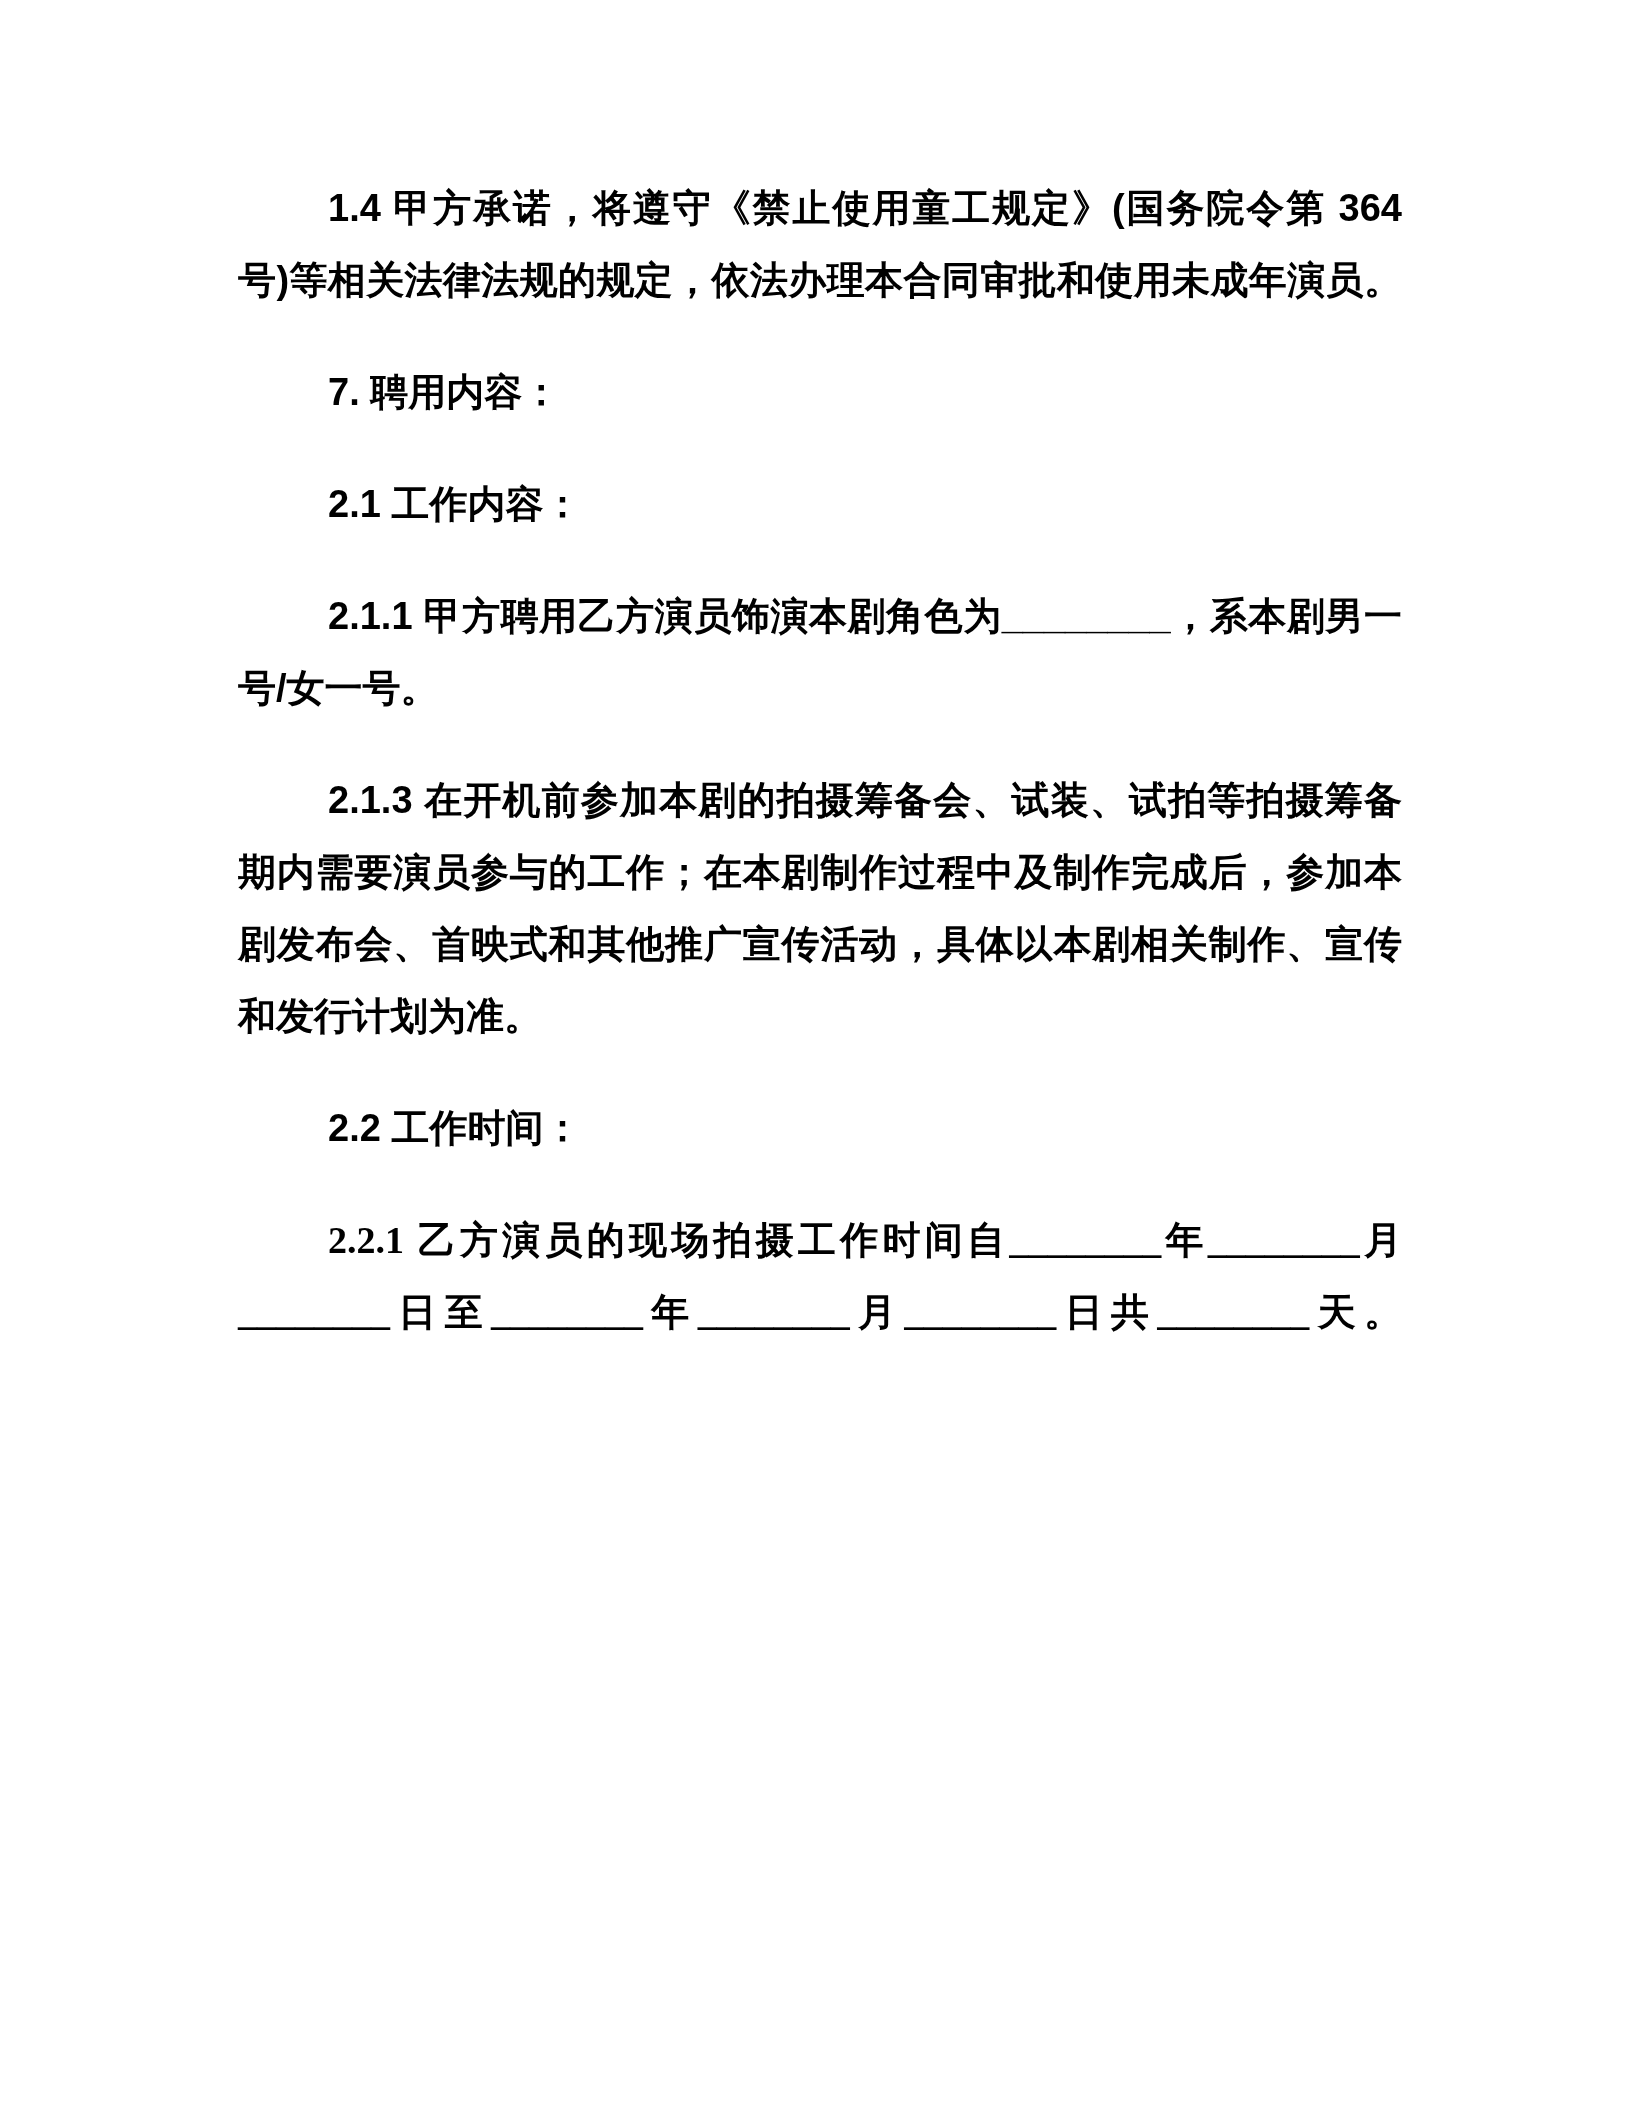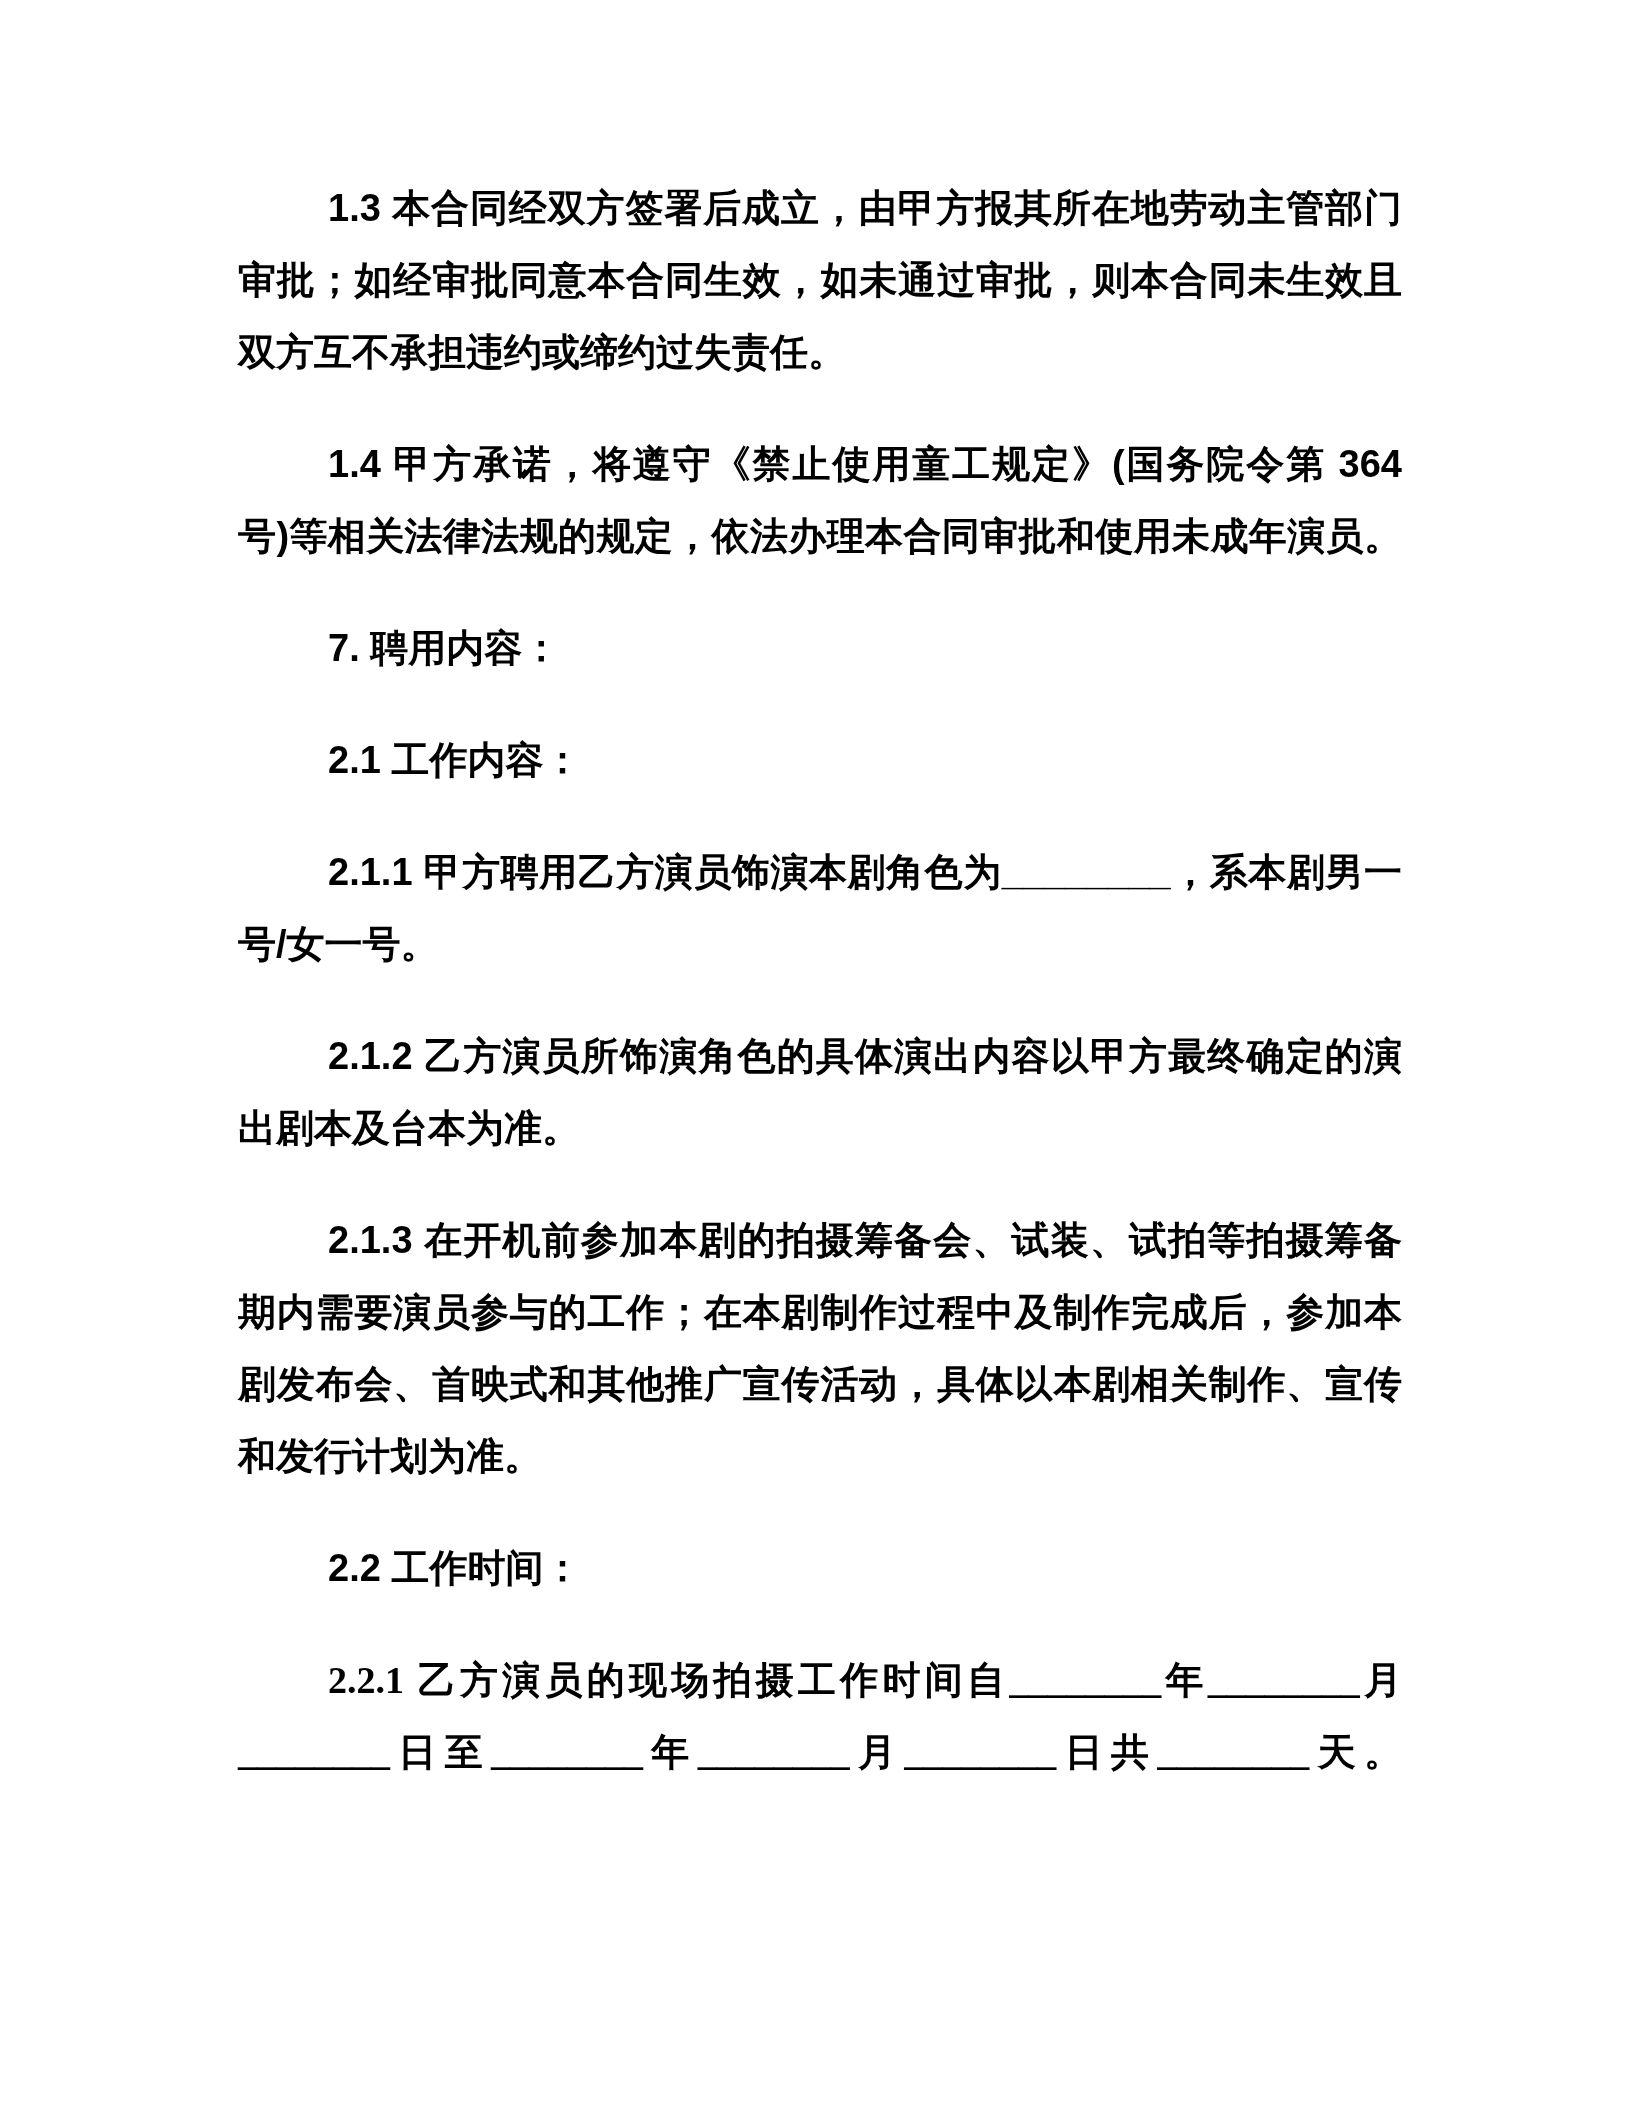--- a/index.html
+++ b/index.html
@@ -45,41 +45,32 @@
   .line.first {
     text-indent: 90px;
   }
 </style>
 </head>
 <body>
 
 <div class="page">
   <div class="doc">
       <div class="para">
-        <div class="line first fill">1.3 本合同经双方签署后成立，由甲方报其所在地劳动主管部门</div>
-        <div class="line fill">审批；如经审批同意本合同生效，如未通过审批，则本合同未生效且</div>
-        <div class="line">双方互不承担违约或缔约过失责任。</div>
-      </div>
-      <div class="para">
         <div class="line first fill">1.4 甲方承诺，将遵守《禁止使用童工规定》(国务院令第 364</div>
         <div class="line fill">号)等相关法律法规的规定，依法办理本合同审批和使用未成年演员。</div>
       </div>
       <div class="para">
         <div class="line first">7. 聘用内容：</div>
       </div>
       <div class="para">
         <div class="line first">2.1 工作内容：</div>
       </div>
       <div class="para">
         <div class="line first fill">2.1.1 甲方聘用乙方演员饰演本剧角色为________，系本剧男一</div>
         <div class="line">号/女一号。</div>
-      </div>
-      <div class="para">
-        <div class="line first fill">2.1.2 乙方演员所饰演角色的具体演出内容以甲方最终确定的演</div>
-        <div class="line">出剧本及台本为准。</div>
       </div>
       <div class="para">
         <div class="line first fill">2.1.3 在开机前参加本剧的拍摄筹备会、试装、试拍等拍摄筹备</div>
         <div class="line fill">期内需要演员参与的工作；在本剧制作过程中及制作完成后，参加本</div>
         <div class="line fill">剧发布会、首映式和其他推广宣传活动，具体以本剧相关制作、宣传</div>
         <div class="line">和发行计划为准。</div>
       </div>
       <div class="para">
         <div class="line first">2.2 工作时间：</div>
       </div>

